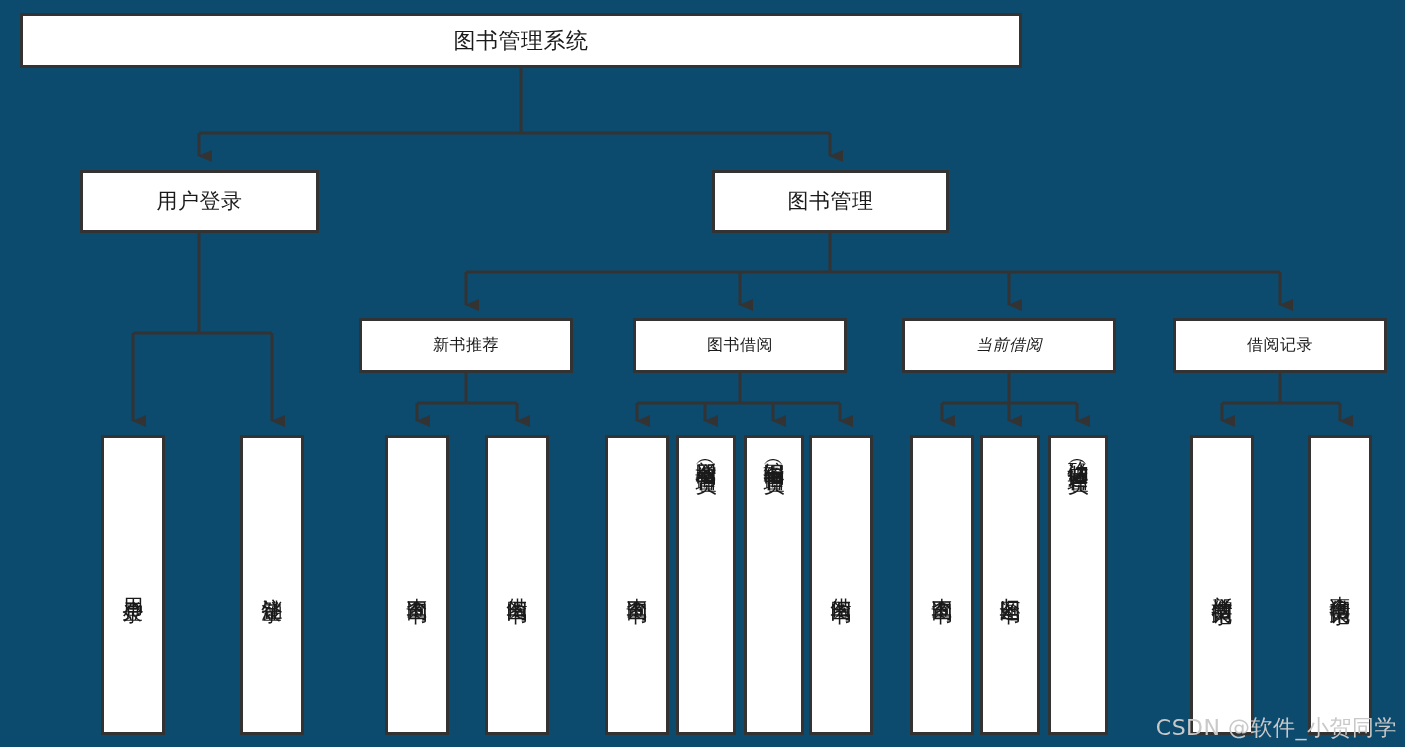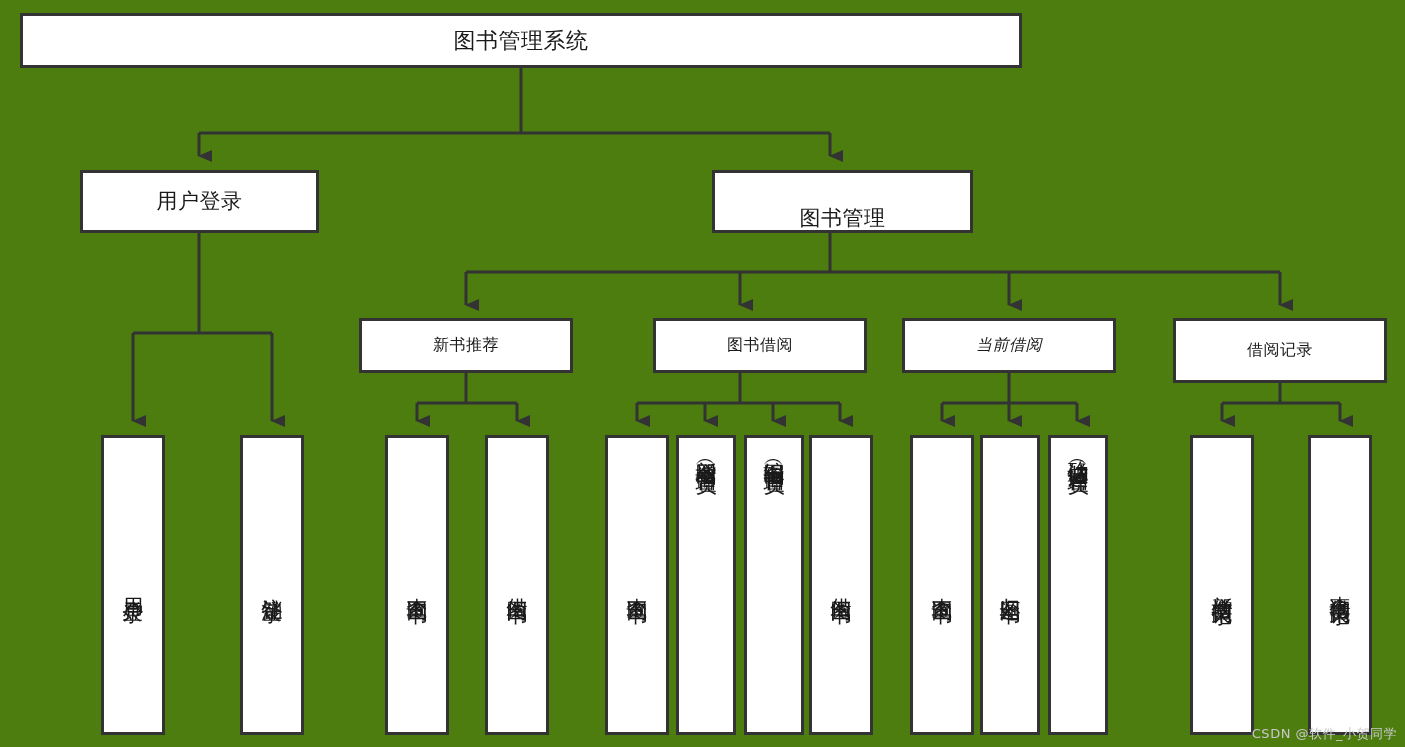--- a/index.html
+++ b/index.html
@@ -9,21 +9,21 @@
     background: #ffffff;
   }
   body {
     font-family: "DejaVu Sans", "Liberation Sans", sans-serif;
     color: #1a1a1a;
   }
   #canvas {
     position: relative;
     width: 1405px;
     height: 747px;
-    background: #4d7c0f;
+    background: #0c4a6e;
     overflow: hidden;
   }
   
   #wires {
     position: absolute;
     left: 0;
     top: 0;
     width: 1405px;
     height: 747px;
     z-index: 1;
@@ -70,21 +70,21 @@
   }
   .node.leaf.centered {
     align-items: center;
     padding-top: 0;
   }
   #watermark {
     position: absolute;
     z-index: 3;
     right: 8px;
     bottom: 4px;
-    font-size: 13px;
+    font-size: 22px;
     color: #c9c9c9;
     letter-spacing: 0.5px;
     white-space: nowrap;
     font-family: "DejaVu Sans", "Liberation Sans", sans-serif;
   }
 </style>
 </head>
 <body>
 
 <div id="canvas">
@@ -141,34 +141,34 @@
     </g>
   </svg>
 
   <div class="node root" style="left:20px; top:13px; width:1002px; height:55px;">
     <span class="label">图书管理系统</span>
   </div>
 
   <div class="node tier1" style="left:80px; top:170px; width:239px; height:63px;">
     <span class="label">用户登录</span>
   </div>
-  <div class="node tier1" style="left:712px; top:170px; width:261px; height:63px;align-items:flex-end;">
+  <div class="node tier1" style="left:712px; top:170px; width:237px; height:63px;">
     <span class="label">图书管理</span>
   </div>
 
   <div class="node tier2" style="left:359px; top:318px; width:214px; height:55px;">
     <span class="label">新书推荐</span>
   </div>
-  <div class="node tier2" style="left:633px; top:318px; width:214px; height:55px;margin-left:20px;">
+  <div class="node tier2" style="left:633px; top:318px; width:214px; height:55px;">
     <span class="label">图书借阅</span>
   </div>
   <div class="node tier2" style="left:902px; top:318px; width:214px; height:55px;font-style:italic;">
     <span class="label">当前借阅</span>
   </div>
-  <div class="node tier2" style="left:1173px; top:318px; width:214px; height:65px;">
+  <div class="node tier2" style="left:1173px; top:318px; width:214px; height:55px;">
     <span class="label">借阅记录</span>
   </div>
 
   <div class="node leaf centered" style="left:101px; top:435px; width:64px; height:300px;">
     <span class="label">用户登录</span>
   </div>
   <div class="node leaf centered" style="left:240px; top:435px; width:64px; height:300px;">
     <span class="label">注销登录</span>
   </div>
 

